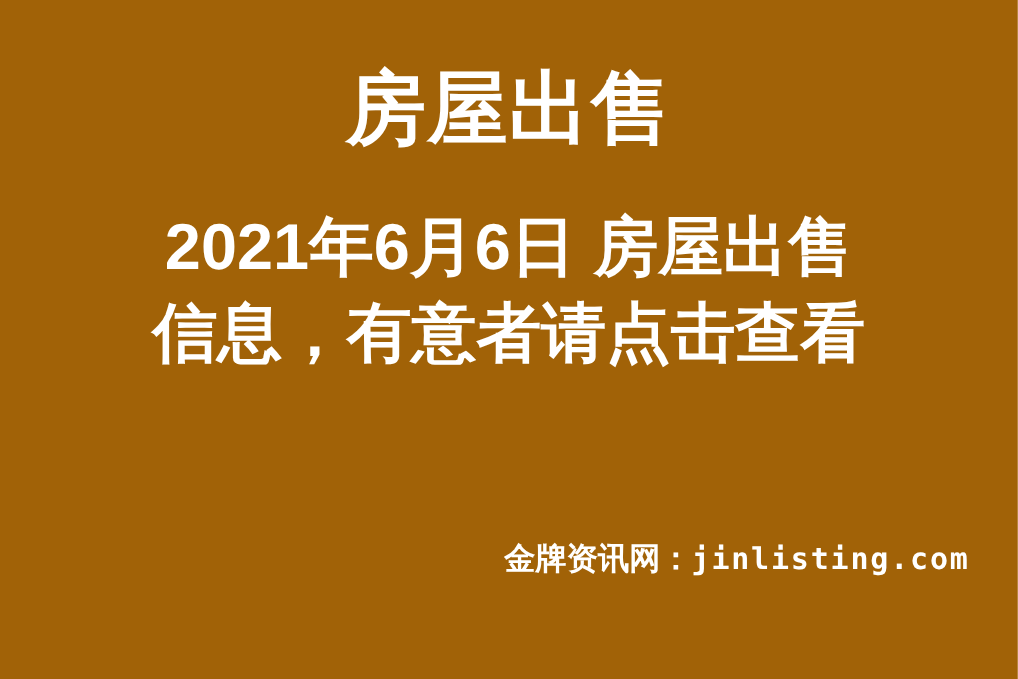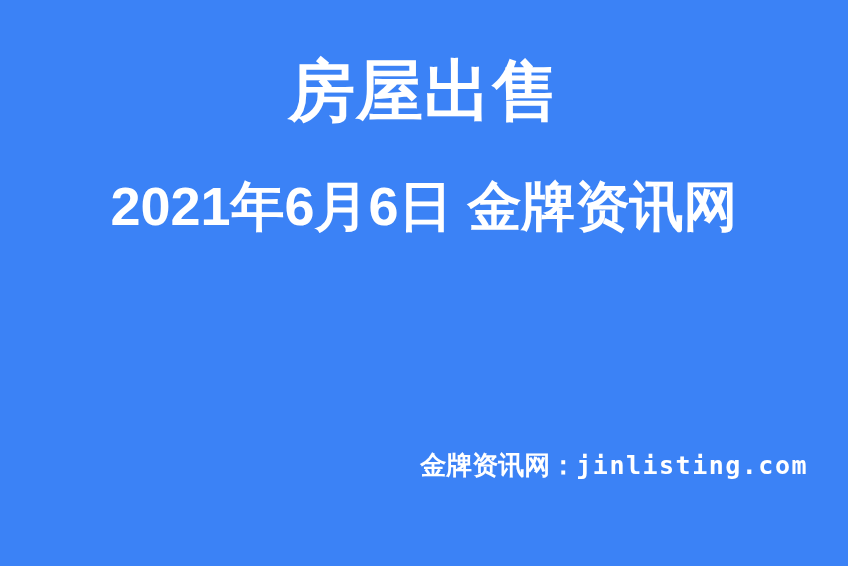--- a/index.html
+++ b/index.html
@@ -11,21 +11,21 @@
     height: 566px;
     overflow: hidden;
     font-family: "Liberation Sans", "DejaVu Sans", sans-serif;
   }
 
   #poster {
     position: relative;
     box-sizing: border-box;
     width: 848px;
     height: 566px;
-    background: #3b82f6;
+    background: #a16207;
     overflow: hidden;
   }
 
   
   .title-block {
     position: absolute;
     left: 0;
     right: 0;
     top: 56px;
     text-align: center;
@@ -89,20 +89,21 @@
 </head>
 <body>
 
 <div id="poster">
 
   <div class="title-block">
     <h1 class="poster-title">房屋出售</h1>
   </div>
 
   <div class="body-block">
-    <span class="body-line">2021年6月6日  金牌资讯网</span>
+    <span class="body-line">2021年6月6日  房屋出售</span>
+    <span class="body-line">信息，有意者请点击查看</span>
   </div>
 
   <div class="watermark-block">
     <span class="watermark-label">金牌资讯网：</span><span class="watermark-url">jinlisting.com</span>
   </div>
 
 </div>
 
 </body></html>

